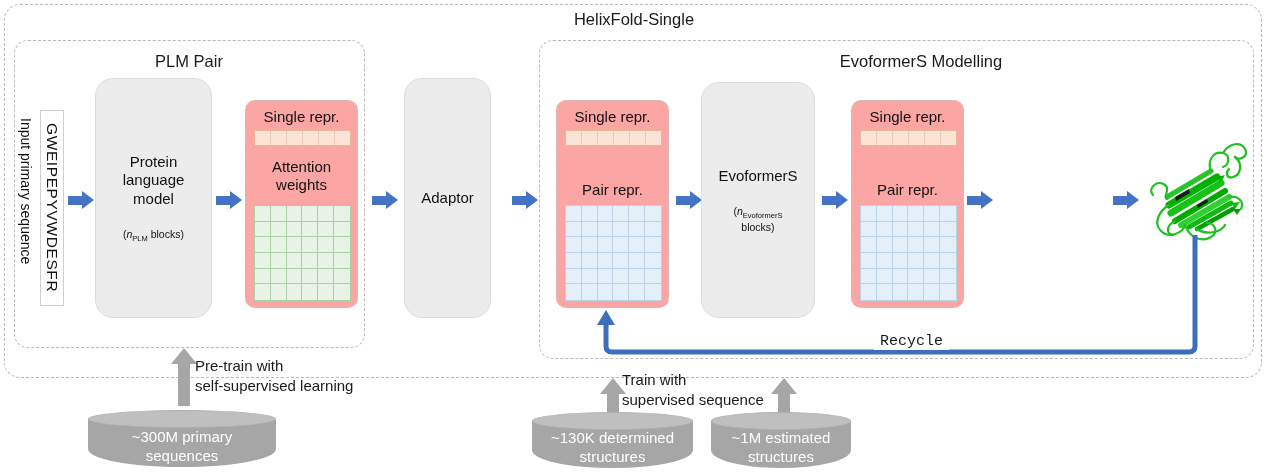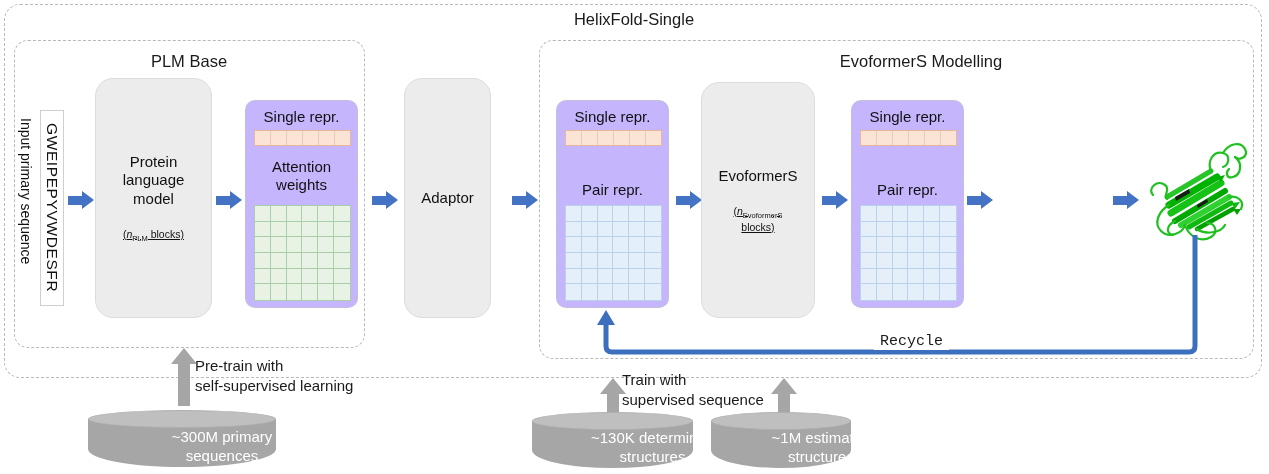--- a/index.html
+++ b/index.html
@@ -52,32 +52,31 @@
     font-size: 15px;
     line-height: 1.25;
     color: #111;
   }
   .module .m-title { white-space: pre-line; }
   .module .m-sub {
     font-size: 10.5px;
     margin-top: 19px;
     line-height: 1.15;
     white-space: pre-line;
-    text-decoration: underline;
   }
   .module .m-sub i { font-style: italic; }
   .module .m-sub sub { font-size: 7.5px; }
 
   
   .repr-panel {
     position: absolute;
     border: 1px dashed #c4c4c4;
     border-radius: 10px;
     box-sizing: border-box;
-    background: #c4b5fd;
+    background: #fca5a5;
   }
   .repr-label {
     position: absolute;
     width: 100%;
     text-align: center;
     font-size: 15px;
     color: #111;
     white-space: pre-line;
     line-height: 1.2;
   }
@@ -206,21 +205,20 @@
     display: flex;
     align-items: center;
     justify-content: center;
     text-align: center;
     font-size: 15px;
     line-height: 1.25;
     color: #ffffff;
     white-space: pre-line;
     padding-top: 12px;
     box-sizing: border-box;
-    margin-left: 40px;
   }
 
   
   .train-caption {
     position: absolute;
     font-size: 15px;
     line-height: 1.3;
     color: #1a1a1a;
     white-space: pre-line;
   }
@@ -248,21 +246,21 @@
 </style>
 </head>
 <body>
 
 <div id="canvas">
 
   <div class="dashed-box outer" style="left:4px; top:4px; width:1258px; height:374px;"></div>
   <div class="section-title" style="left:509px; top:10px; width:250px;">HelixFold-Single</div>
 
   <div class="dashed-box" style="left:14px; top:40px; width:351px; height:308px;"></div>
-  <div class="section-title" style="left:114px; top:52px; width:150px;">PLM Base</div>
+  <div class="section-title" style="left:114px; top:52px; width:150px;">PLM Pair</div>
 
   <div class="dashed-box" style="left:539px; top:40px; width:715px; height:319px;"></div>
   <div class="section-title" style="left:816px; top:52px; width:210px;">EvoformerS Modelling</div>
 
   <div class="seq-caption" style="left:18px; top:118px;">Input primary sequence</div>
   <div class="seq-box" style="left:40px; top:110px; width:24px; height:196px;">
     <span class="seq-text">GWEIPEPYVWDESFR</span>
   </div>
 
   <div class="arrow-r" style="left:68px; top:191px;">

